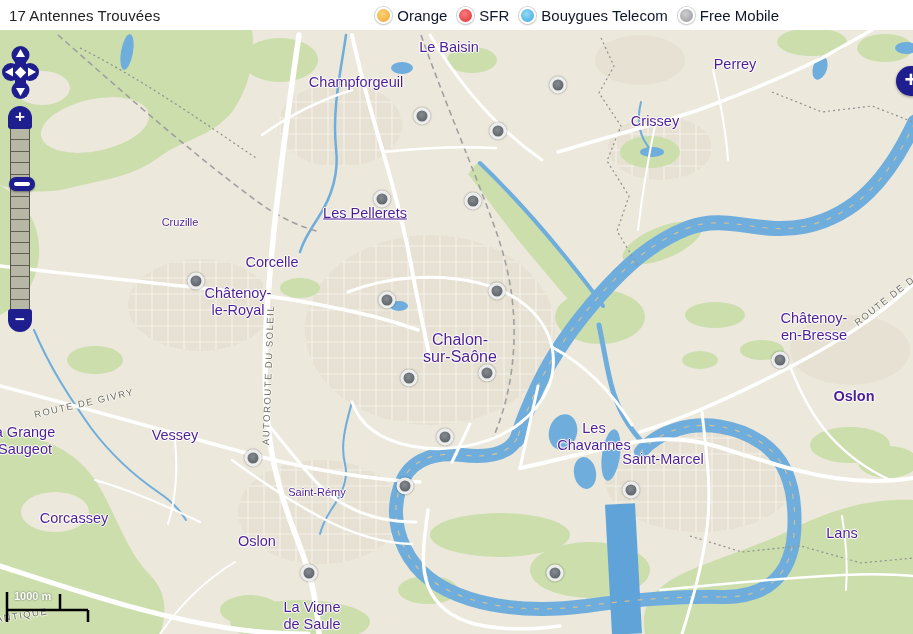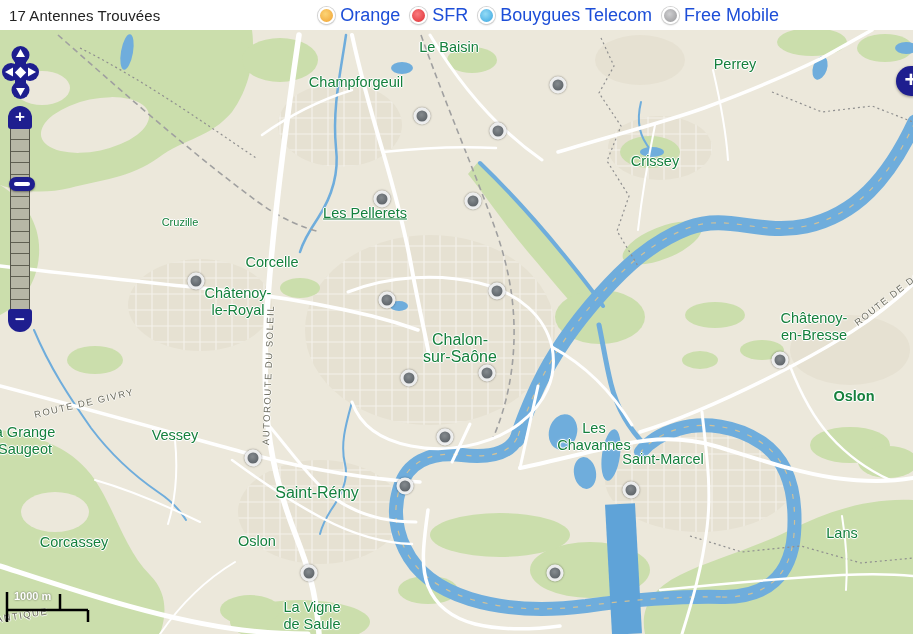--- a/index.html
+++ b/index.html
@@ -7,30 +7,30 @@
     font-family:"Liberation Sans", sans-serif; background:#fff; }
 
   
   #header { position:absolute; top:0; left:0; width:790px; height:30px;
     background:#ffffff; display:flex; align-items:center; padding:0 9px; z-index:50; }
   #page-title { font-size:15px; color:#222; letter-spacing:0.1px; }
   #legend { margin-left:auto; display:flex; align-items:center; gap:10px; padding-right:2px; }
   .legend-item { display:flex; align-items:center; gap:5px; cursor:pointer; }
   .legend-swatch { width:17px; height:17px; border-radius:50%;
     border:2px solid #fff; box-shadow:0 0 0 1px #d2d2d2, 0 1px 2px rgba(0,0,0,0.25); }
-  .legend-label { font-size:18px; color:#1d4ed8; }
+  .legend-label { font-size:15px; color:#0f172a; }
 
   
   #map { position:absolute; top:30px; left:0; width:913px; height:604px;
     background:#ECE8DB; overflow:hidden; cursor:grab; }
   #geo { position:absolute; top:0; left:0; }
 
   
   .place-label { position:absolute; transform:translate(-50%,-50%);
-    text-align:center; color:#15803d; font-size:14.5px; line-height:17px;
+    text-align:center; color:#4c1d95; font-size:14.5px; line-height:17px;
     white-space:nowrap; z-index:5; pointer-events:none;
     text-shadow:1px 0 0 #fff,-1px 0 0 #fff,0 1px 0 #fff,0 -1px 0 #fff,0 0 3px #fff; }
   .road-label { position:absolute; transform-origin:center;
     color:#6d6d60; font-size:9.5px; letter-spacing:1.5px; white-space:nowrap;
     z-index:4; pointer-events:none;
     text-shadow:1px 0 0 rgba(255,255,255,.8),-1px 0 0 rgba(255,255,255,.8),0 1px 0 rgba(255,255,255,.8); }
 
   
   .marker { position:absolute; width:17px; height:17px; border-radius:50%;
     transform:translate(-50%,-50%); z-index:10; cursor:pointer;
@@ -230,21 +230,21 @@
   <div id="labels-layer">
       <div class="place-label" style="left: 449px; top: 17px; font-size: 14.5px;">
         <div>Le Baisin</div>
       </div>
       <div class="place-label" style="left: 356px; top: 52px; font-size: 14.5px;">
         <div>Champforgeuil</div>
       </div>
       <div class="place-label" style="left: 713px; top: 34px; font-size: 14.5px; padding-left: 44px;">
         <div>Perrey</div>
       </div>
-      <div class="place-label" style="left: 655px; top: 91px; font-size: 14.5px; margin-top: 40px;">
+      <div class="place-label" style="left: 655px; top: 91px; font-size: 14.5px;">
         <div>Crissey</div>
       </div>
       <div class="place-label" style="left: 365px; top: 183px; font-size: 14.5px; text-decoration: underline;">
         <div>Les Pellerets</div>
       </div>
       <div class="place-label" style="left: 180px; top: 192px; font-size: 11px;">
         <div>Cruzille</div>
       </div>
       <div class="place-label" style="left: 272px; top: 232px; font-size: 14.5px;">
         <div>Corcelle</div>
@@ -267,30 +267,30 @@
       <div class="place-label" style="left: 842px; top: 503px; font-size: 14.5px;">
         <div>Lans</div>
       </div>
       <div class="place-label" style="left: 663px; top: 429px; font-size: 14.5px;">
         <div>Saint-Marcel</div>
       </div>
       <div class="place-label" style="left: 554px; top: 407px; font-size: 14.5px; margin-left: 40px;">
         <div>Les</div>
         <div>Chavannes</div>
       </div>
-      <div class="place-label" style="left: 317px; top: 462px; font-size: 16px;">
+      <div class="place-label" style="left: 317px; top: 462px; font-size: 11px;">
         <div>Saint-Rémy</div>
       </div>
       <div class="place-label" style="left: 257px; top: 511px; font-size: 14.5px;">
         <div>Oslon</div>
       </div>
       <div class="place-label" style="left: 175px; top: 405px; font-size: 14.5px;">
         <div>Vessey</div>
       </div>
-      <div class="place-label" style="left: 74px; top: 488px; font-size: 14.5px; margin-top: 24px;">
+      <div class="place-label" style="left: 74px; top: 488px; font-size: 14.5px;">
         <div>Corcassey</div>
       </div>
       <div class="place-label" style="left: 25px; top: 411px; font-size: 14.5px;">
         <div>a Grange</div>
         <div>Saugeot</div>
       </div>
       <div class="place-label" style="left: 312px; top: 586px; font-size: 14.5px;">
         <div>La Vigne</div>
         <div>de Saule</div>
       </div>

